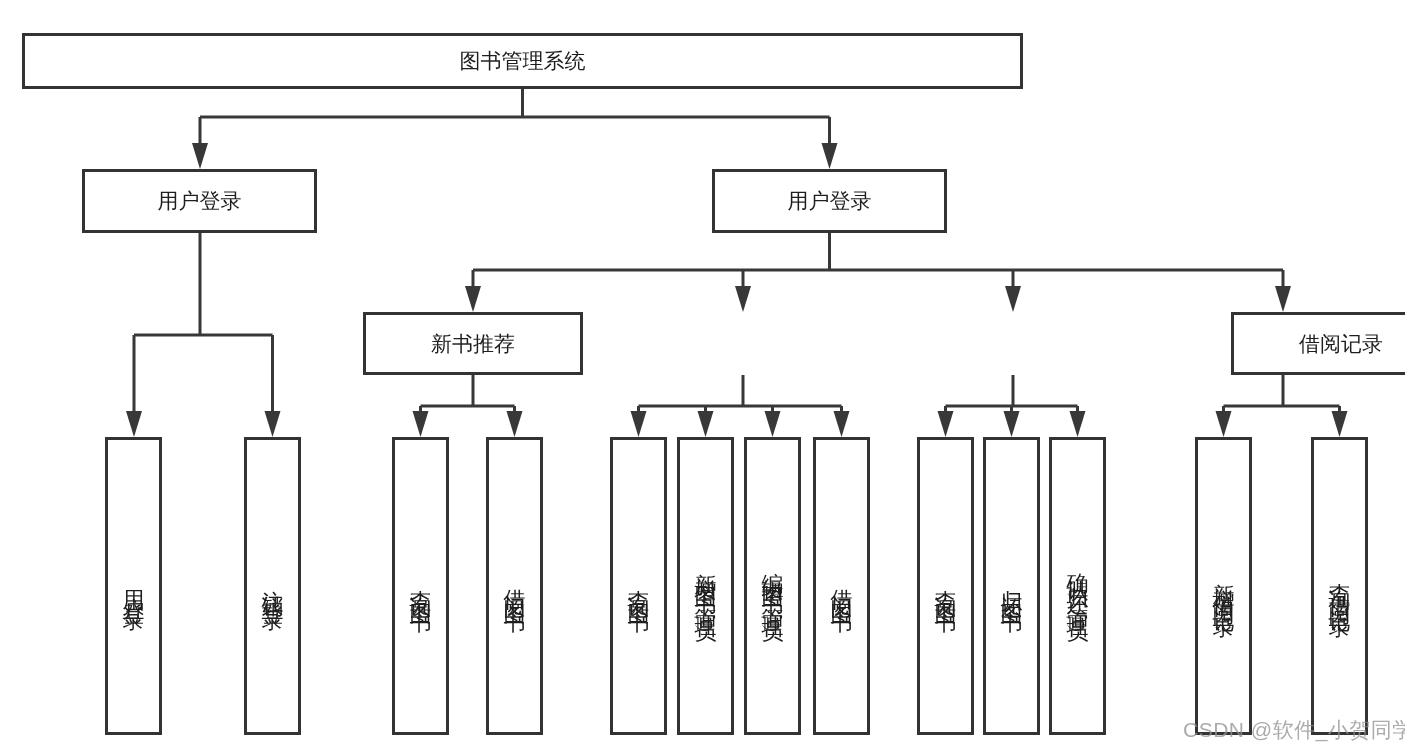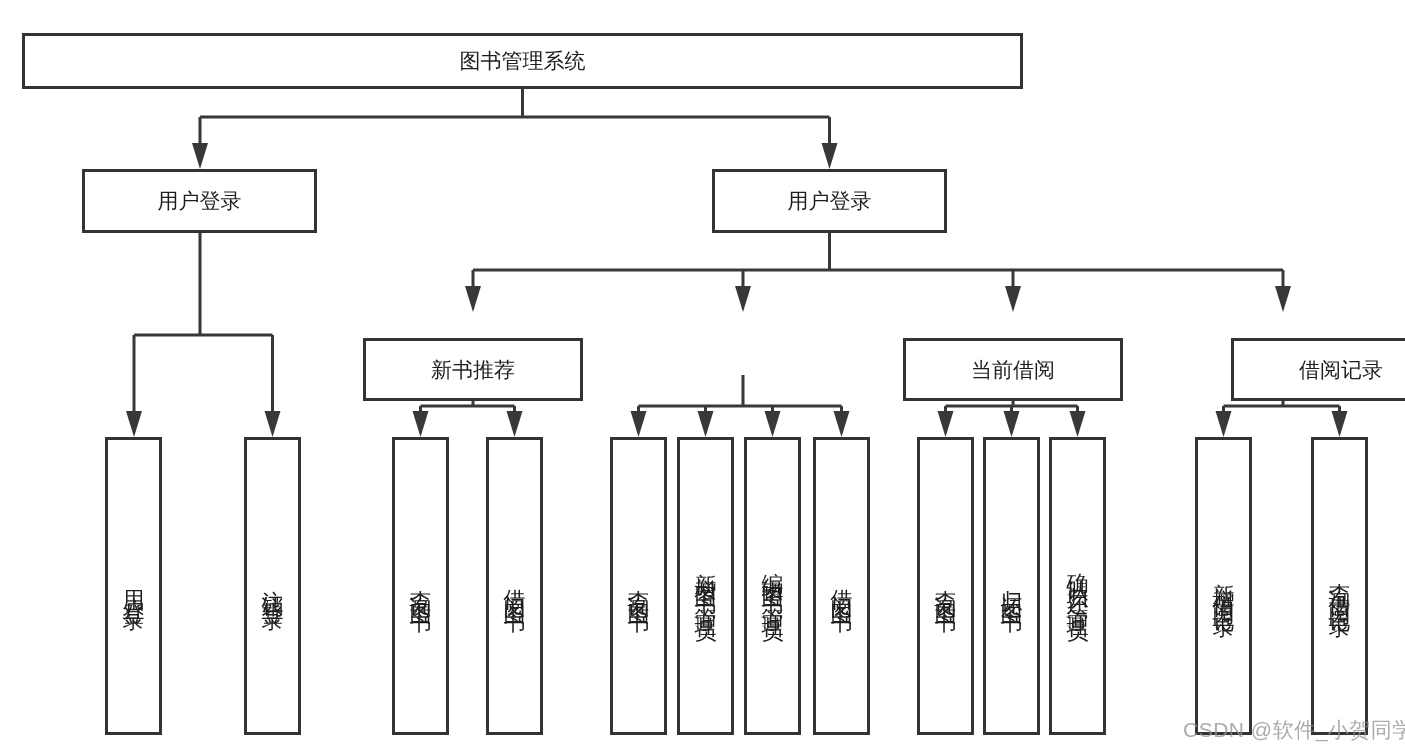--- a/index.html
+++ b/index.html
@@ -40,21 +40,21 @@
   .vnode .vtext {
     writing-mode: vertical-rl;
     text-orientation: mixed;
     letter-spacing: 7px;
     line-height: 1;
     white-space: nowrap;
   }
   
   .root-box   { left: 22px;  top: 13px;  width: 1001px; height: 56px; margin-top: 20px; }
   .l2         { top: 169px; width: 235px; height: 64px; }
-  .l3         { top: 312px; width: 220px; height: 63px; margin-top: 26px; }
+  .l3         { top: 312px; width: 220px; height: 63px; }
   .l4         { top: 437px; width: 57px;  height: 298px; }
   .watermark {
     position: absolute;
     left: 1183px;
     top: 716px;
     font-size: 21px;
     color: rgba(148, 148, 148, 0.78);
     z-index: 3;
     white-space: nowrap;
     letter-spacing: 0.5px;
@@ -97,21 +97,20 @@
       <polygon points="1331.5,411 1347.5,411 1339.5,437"></polygon>
     </g>
   </svg>
 
   <div class="node root-box">图书管理系统</div>
 
   <div class="node l2" style="left:82px">用户登录</div>
   <div class="node l2" style="left:712px">用户登录</div>
 
   <div class="node l3" style="left:363px">新书推荐</div>
-  <div class="node l3" style="left:903px">当前借阅</div>
   <div class="node l3" style="left:1231px">借阅记录</div>
 
   <div class="node vnode l4" style="left:105px">
     <span class="vtext">用户登录</span>
   </div>
   <div class="node vnode l4" style="left:244px">
     <span class="vtext">注销登录</span>
   </div>
 
   <div class="node vnode l4" style="left:392px">

